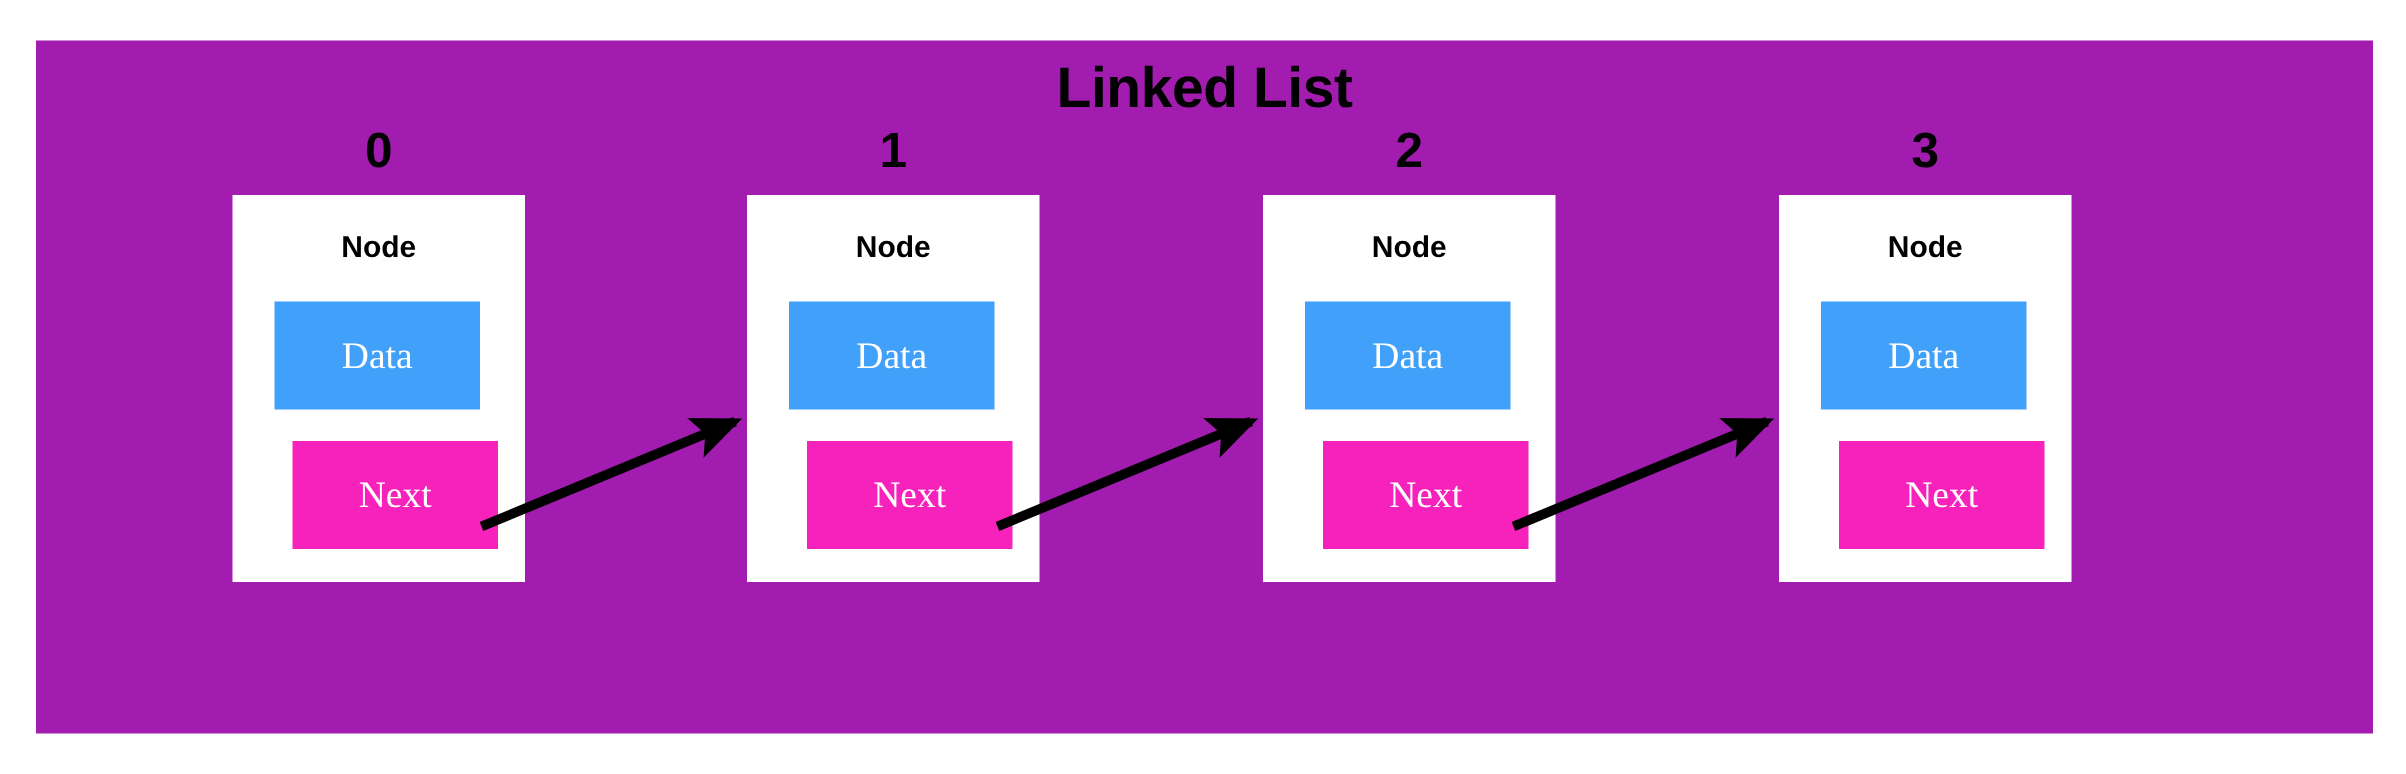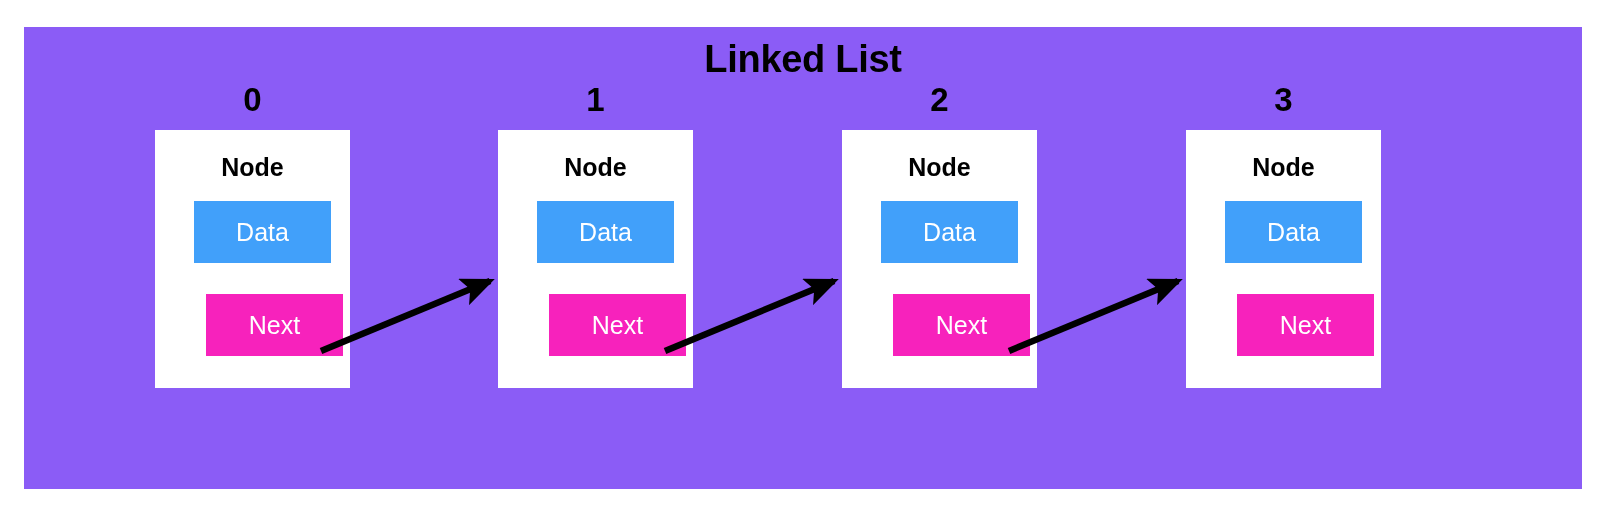--- a/index.html
+++ b/index.html
@@ -22,21 +22,21 @@
     background: #ffffff;
   }
 
   
   #panel {
     position: absolute;
     left: 24px;
     top: 27px;
     width: 1558px;
     height: 462px;
-    background: #8b5cf6;
+    background: #a21caf;
   }
 
   
   #title {
     position: absolute;
     left: 0;
     top: 13px;
     width: 1558px;
     text-align: center;
     font-size: 38px;
@@ -79,37 +79,38 @@
     height: 258px;
     background: #ffffff;
   }
 
   .node-heading {
     position: absolute;
     left: 0;
     top: 25px;
     width: 195px;
     text-align: center;
-    font-size: 25px;
+    font-size: 20px;
     font-weight: bold;
     color: #000000;
     line-height: 1;
   }
 
   .field-box {
     position: absolute;
-    left: 39px;
+    left: 28px;
     width: 137px;
-    height: 62px;
+    height: 72px;
     display: flex;
     align-items: center;
     justify-content: center;
     font-size: 25px;
     color: #ffffff;
     line-height: 1;
+    font-family: Liberation Serif, serif;
   }
 
   .field-data {
     top: 71px;
     background: #41a0fa;
   }
 
   .field-next {
     top: 164px;
     background: #f722bc;

